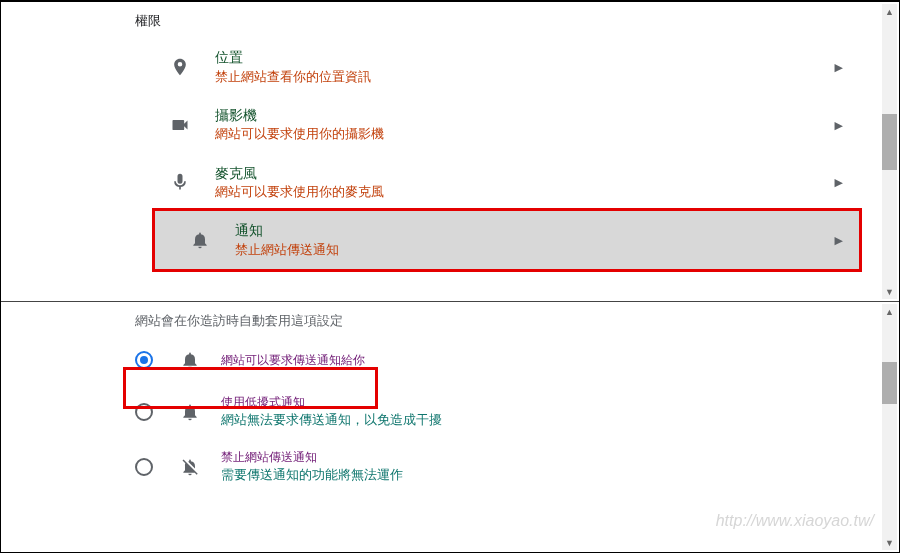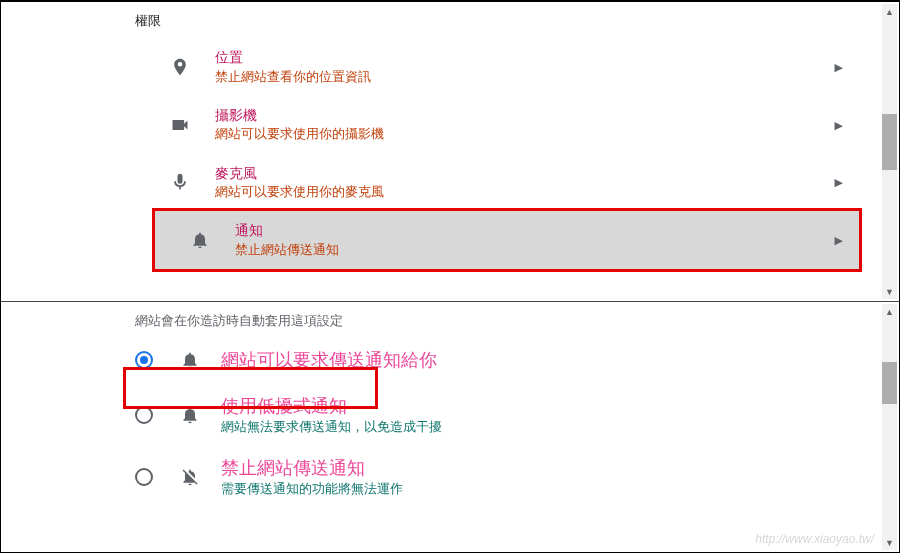--- a/index.html
+++ b/index.html
@@ -75,21 +75,21 @@
     margin-right: 24px;
     flex-shrink: 0;
     color: #5f6368;
     display: flex;
     align-items: center;
     justify-content: center;
   }
   .row .texts { flex: 1 1 auto; }
   .row .primary {
     font-size: 14px;
-    color: #be185d;
+    color: #14532d;
     line-height: 1.4;
   }
   .row .secondary {
     font-size: 13px;
     color: #c2410c;
     line-height: 1.4;
   }
   .row .chevron {
     position: absolute;
     right: 16px;
@@ -143,35 +143,35 @@
     background: #1a73e8;
   }
   .opt .icon {
     width: 22px; height: 22px;
     margin-right: 20px;
     flex-shrink: 0;
     color: #5f6368;
     display: flex; align-items: center; justify-content: center;
   }
   .opt .texts { flex: 1; }
-  .opt .primary { font-size: 18px; color: #ec4899; }
+  .opt .primary { font-size: 12px; color: #701a75; }
   .opt .secondary { font-size: 13px; color: #0f766e; }
 
   .red-box {
     position: absolute;
     border: 3px solid #e40000;
     pointer-events: none;
   }
 
   svg { width: 20px; height: 20px; fill: currentColor; }
   .watermark {
     position: absolute;
     right: 25px;
-    bottom: 6px;
-    font-size: 12px;
+    bottom: 22px;
+    font-size: 16px;
     color: #bbb;
     opacity: .6;
     font-style: italic;
     pointer-events: none;
   }
 </style>
 </head>
 <body>
 
 <div class="pane top">

